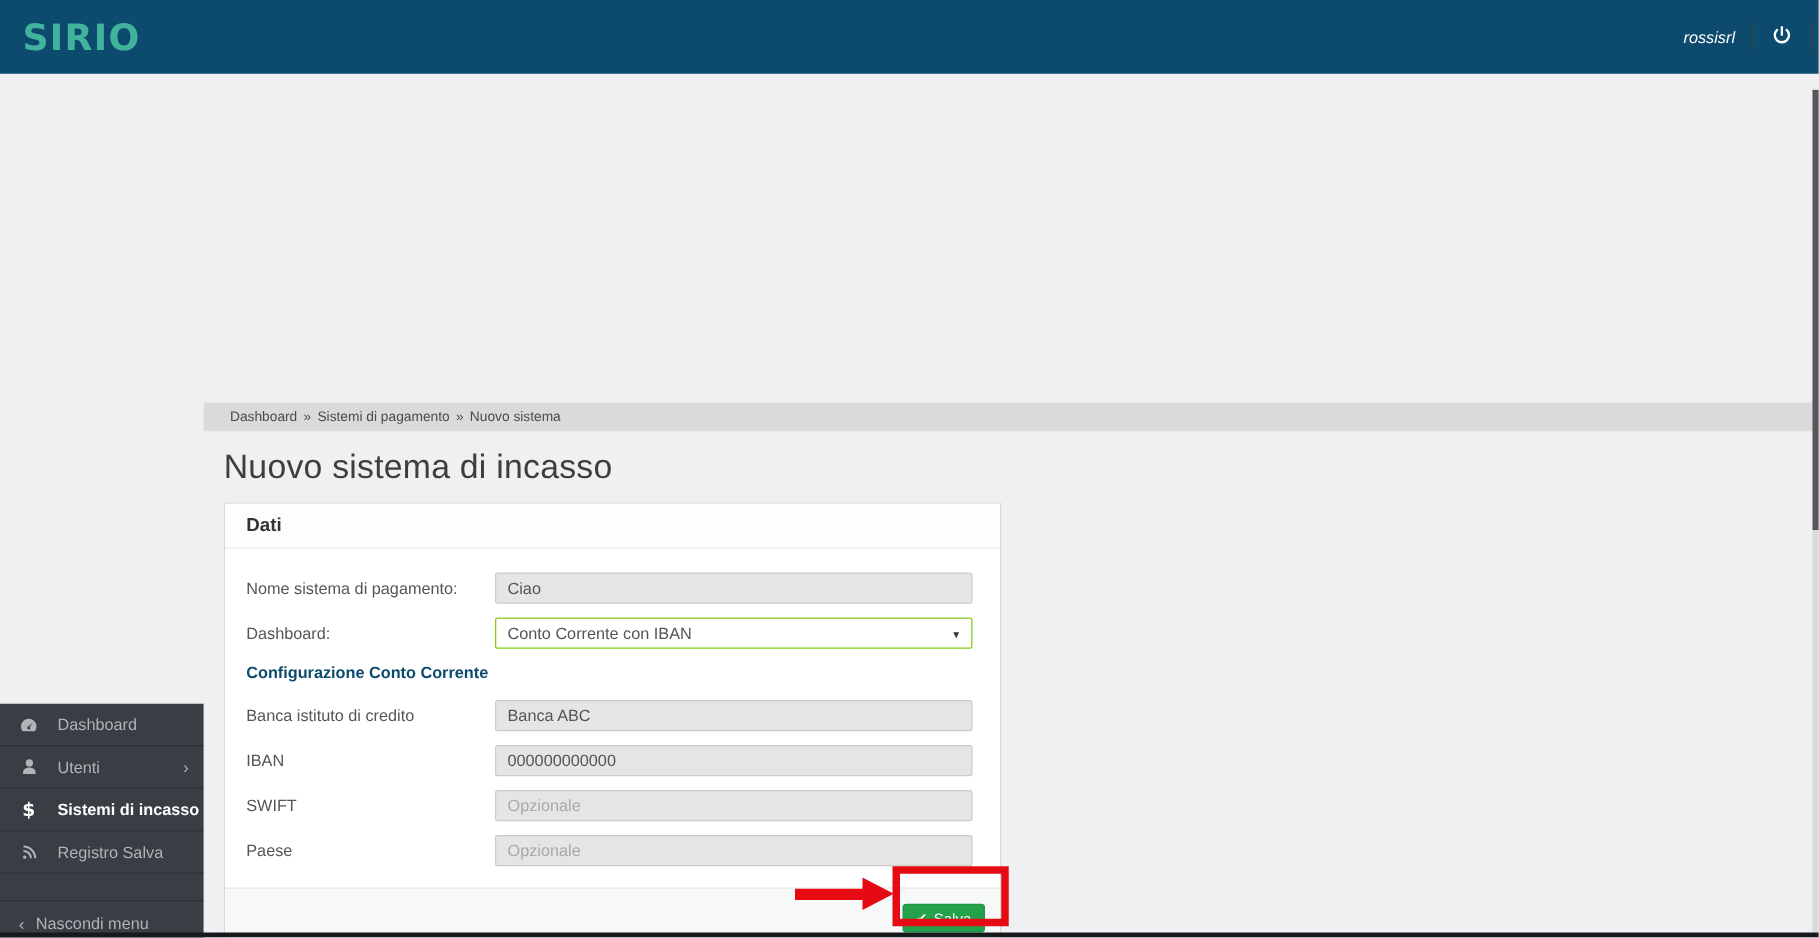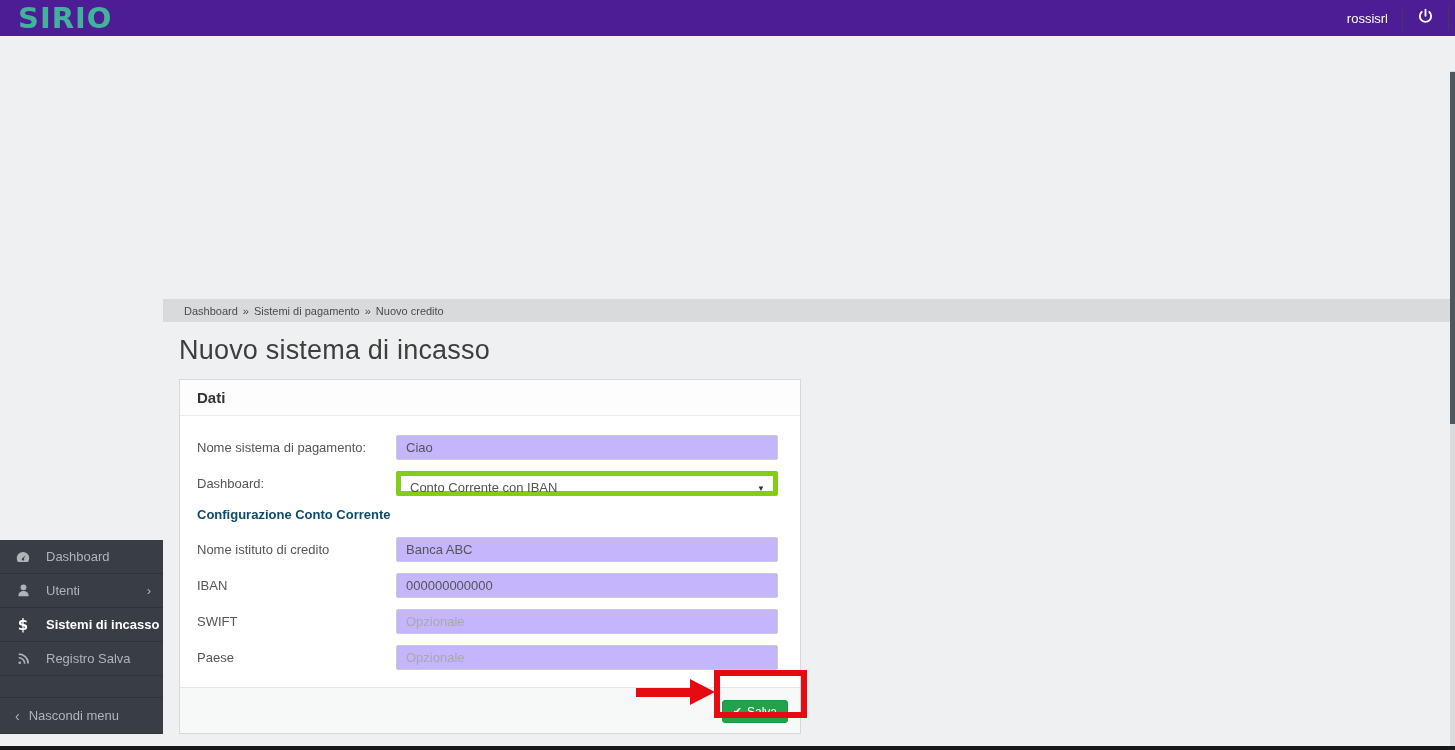--- a/index.html
+++ b/index.html
@@ -1,25 +1,25 @@
 <!DOCTYPE html>
 <html><head>
 <meta charset="utf-8">
 <style>
   * { margin:0; padding:0; box-sizing:border-box; }
   html,body { width:1455px; height:750px; overflow:hidden; }
   body { font-family:"Liberation Sans","DejaVu Sans",sans-serif; background:#eef0f1; }
   .app { position:relative; width:1455px; height:750px; background:#eef0f1; }
 
   
-  .topbar { position:relative; height:36px; background:#4c1d95; display:flex; align-items:center; }
+  .topbar { position:relative; height:59px; background:#0c4a6e; display:flex; align-items:center; }
   .logo-area { width:163px; height:48px; display:flex; align-items:center; padding-left:18px; }
   .logo-text { font-family:"DejaVu Sans",sans-serif; font-size:29px; font-weight:bold; color:#41b39c; letter-spacing:1px; }
   .topbar-right { margin-left:auto; display:flex; align-items:center; height:48px; padding-right:6px; }
-  .username { color:#fff; font-size:13px; padding:0 14px; cursor:pointer; }
+  .username { color:#fff; font-size:13px; padding:0 14px; cursor:pointer;font-style:italic; }
   .top-divider { width:1px; height:24px; background:#3c4246; }
   .power-btn { background:none; border:none; padding:0 14px; height:48px; display:flex; align-items:center; cursor:pointer; }
 
   
   .main { display:flex; height:698px;align-items:flex-end; }
   .sidebar { width:163px; background:#383e44; flex:none; display:flex; flex-direction:column; }
   .side-item { display:flex; align-items:center; height:34px; border-bottom:1px solid #2e3338; color:#afb4b8; font-size:13px; cursor:pointer; }
   .side-item .icon { width:46px; display:flex; justify-content:center; align-items:center; flex:none; }
   .side-item.active { color:#ffffff; font-weight:bold; }
   .side-item .chev { margin-left:auto; margin-right:12px; font-size:13px; color:#afb4b8; }
@@ -35,23 +35,23 @@
   .page-title { font-size:27px; font-weight:normal; color:#3e3e3e; margin:13px 0 13px 16px; letter-spacing:0.2px; }
 
   .panel { width:622px; margin-left:16px; background:#ffffff; border:1px solid #d6d8d9;margin-top:12px; }
   .panel-header { padding:9px 17px 8px; border-bottom:1px solid #ebebeb; background:#fdfdfd; }
   .panel-title { font-size:15px; font-weight:bold; color:#333; }
   .panel-body { padding:19px 17px 17px; }
   .form-row { display:flex; align-items:flex-start; margin-bottom:11px; }
   .form-row:last-child { margin-bottom:0; }
   .form-label { width:199px; flex:none; font-size:13px; color:#555; padding-top:5px; }
   .ctrl { width:382px; }
-  .text-input { width:100%; height:25px; border:1px solid #cccccc; border-radius:2px; padding:0 9px; font-size:13px; color:#555; background:#c4b5fd; font-family:"Liberation Sans",sans-serif; }
+  .text-input { width:100%; height:25px; border:1px solid #cccccc; border-radius:2px; padding:0 9px; font-size:13px; color:#555; background:#e5e5e5; font-family:"Liberation Sans",sans-serif; }
   .text-input::placeholder { color:#a9a9a9; opacity:1; }
-  .select-box { position:relative; width:100%; height:25px; border:5px solid #84cc16; border-radius:2px; background:#fff; font-size:13px; color:#555; line-height:23px; padding:0 9px; cursor:pointer; }
+  .select-box { position:relative; width:100%; height:25px; border:1px solid #84cc16; border-radius:2px; background:#fff; font-size:13px; color:#555; line-height:23px; padding:0 9px; cursor:pointer; }
   .select-caret { position:absolute; right:8px; top:0; line-height:25px; font-size:8px; color:#333; }
   .section-heading { font-size:13px; font-weight:bold; color:#0c4a6e; margin:6px 0 15px; }
   .panel-footer { background:#f7f8f8; border-top:1px solid #e7e7e7; padding:12px 12px; display:flex; justify-content:flex-end; height:46px; }
   .save-btn { background:#23a24b; border:1px solid #1e9543; color:#fff; font-size:12px; border-radius:3px; padding:0 10px; height:23px; display:inline-flex; align-items:center; gap:5px; cursor:pointer; font-family:"Liberation Sans",sans-serif; }
   .check-glyph { font-size:11px; }
 
   
   .red-box { position:absolute; left:551px; top:371px; width:93px; height:48px; border:6px solid #e60b12; }
   .arrow-shaft { position:absolute; left:473px; top:389px; width:57px; height:9px; background:#e60b12; }
   .arrow-head { position:absolute; left:527px; top:380px; width:0; height:0; border-top:13px solid transparent; border-bottom:13px solid transparent; border-left:25px solid #e60b12; }
@@ -132,21 +132,21 @@
         <span>Nascondi menu</span>
       </div>
     </aside>
 
     <section class="content">
       <nav class="breadcrumb">
         <span class="crumb-link">Dashboard</span>
         <span class="sep">»</span>
         <span class="crumb-link">Sistemi di pagamento</span>
         <span class="sep">»</span>
-        <span>Nuovo credito</span>
+        <span>Nuovo sistema</span>
       </nav>
 
       <h1 class="page-title">Nuovo sistema di incasso</h1>
 
       <div class="panel">
         <div class="panel-header">
           <span class="panel-title">Dati</span>
         </div>
 
         <div class="panel-body">
@@ -163,21 +163,21 @@
               <div class="select-box">
                 <span>Conto Corrente con IBAN</span>
                 <span class="select-caret">▼</span>
               </div>
             </div>
           </div>
 
           <div class="section-heading">Configurazione Conto Corrente</div>
 
           <div class="form-row">
-            <label class="form-label">Nome istituto di credito</label>
+            <label class="form-label">Banca istituto di credito</label>
             <div class="ctrl">
               <input class="text-input" type="text" value="Banca ABC" style="">
             </div>
           </div>
 
           <div class="form-row">
             <label class="form-label">IBAN</label>
             <div class="ctrl">
               <input class="text-input" type="text" value="000000000000" style="">
             </div>

